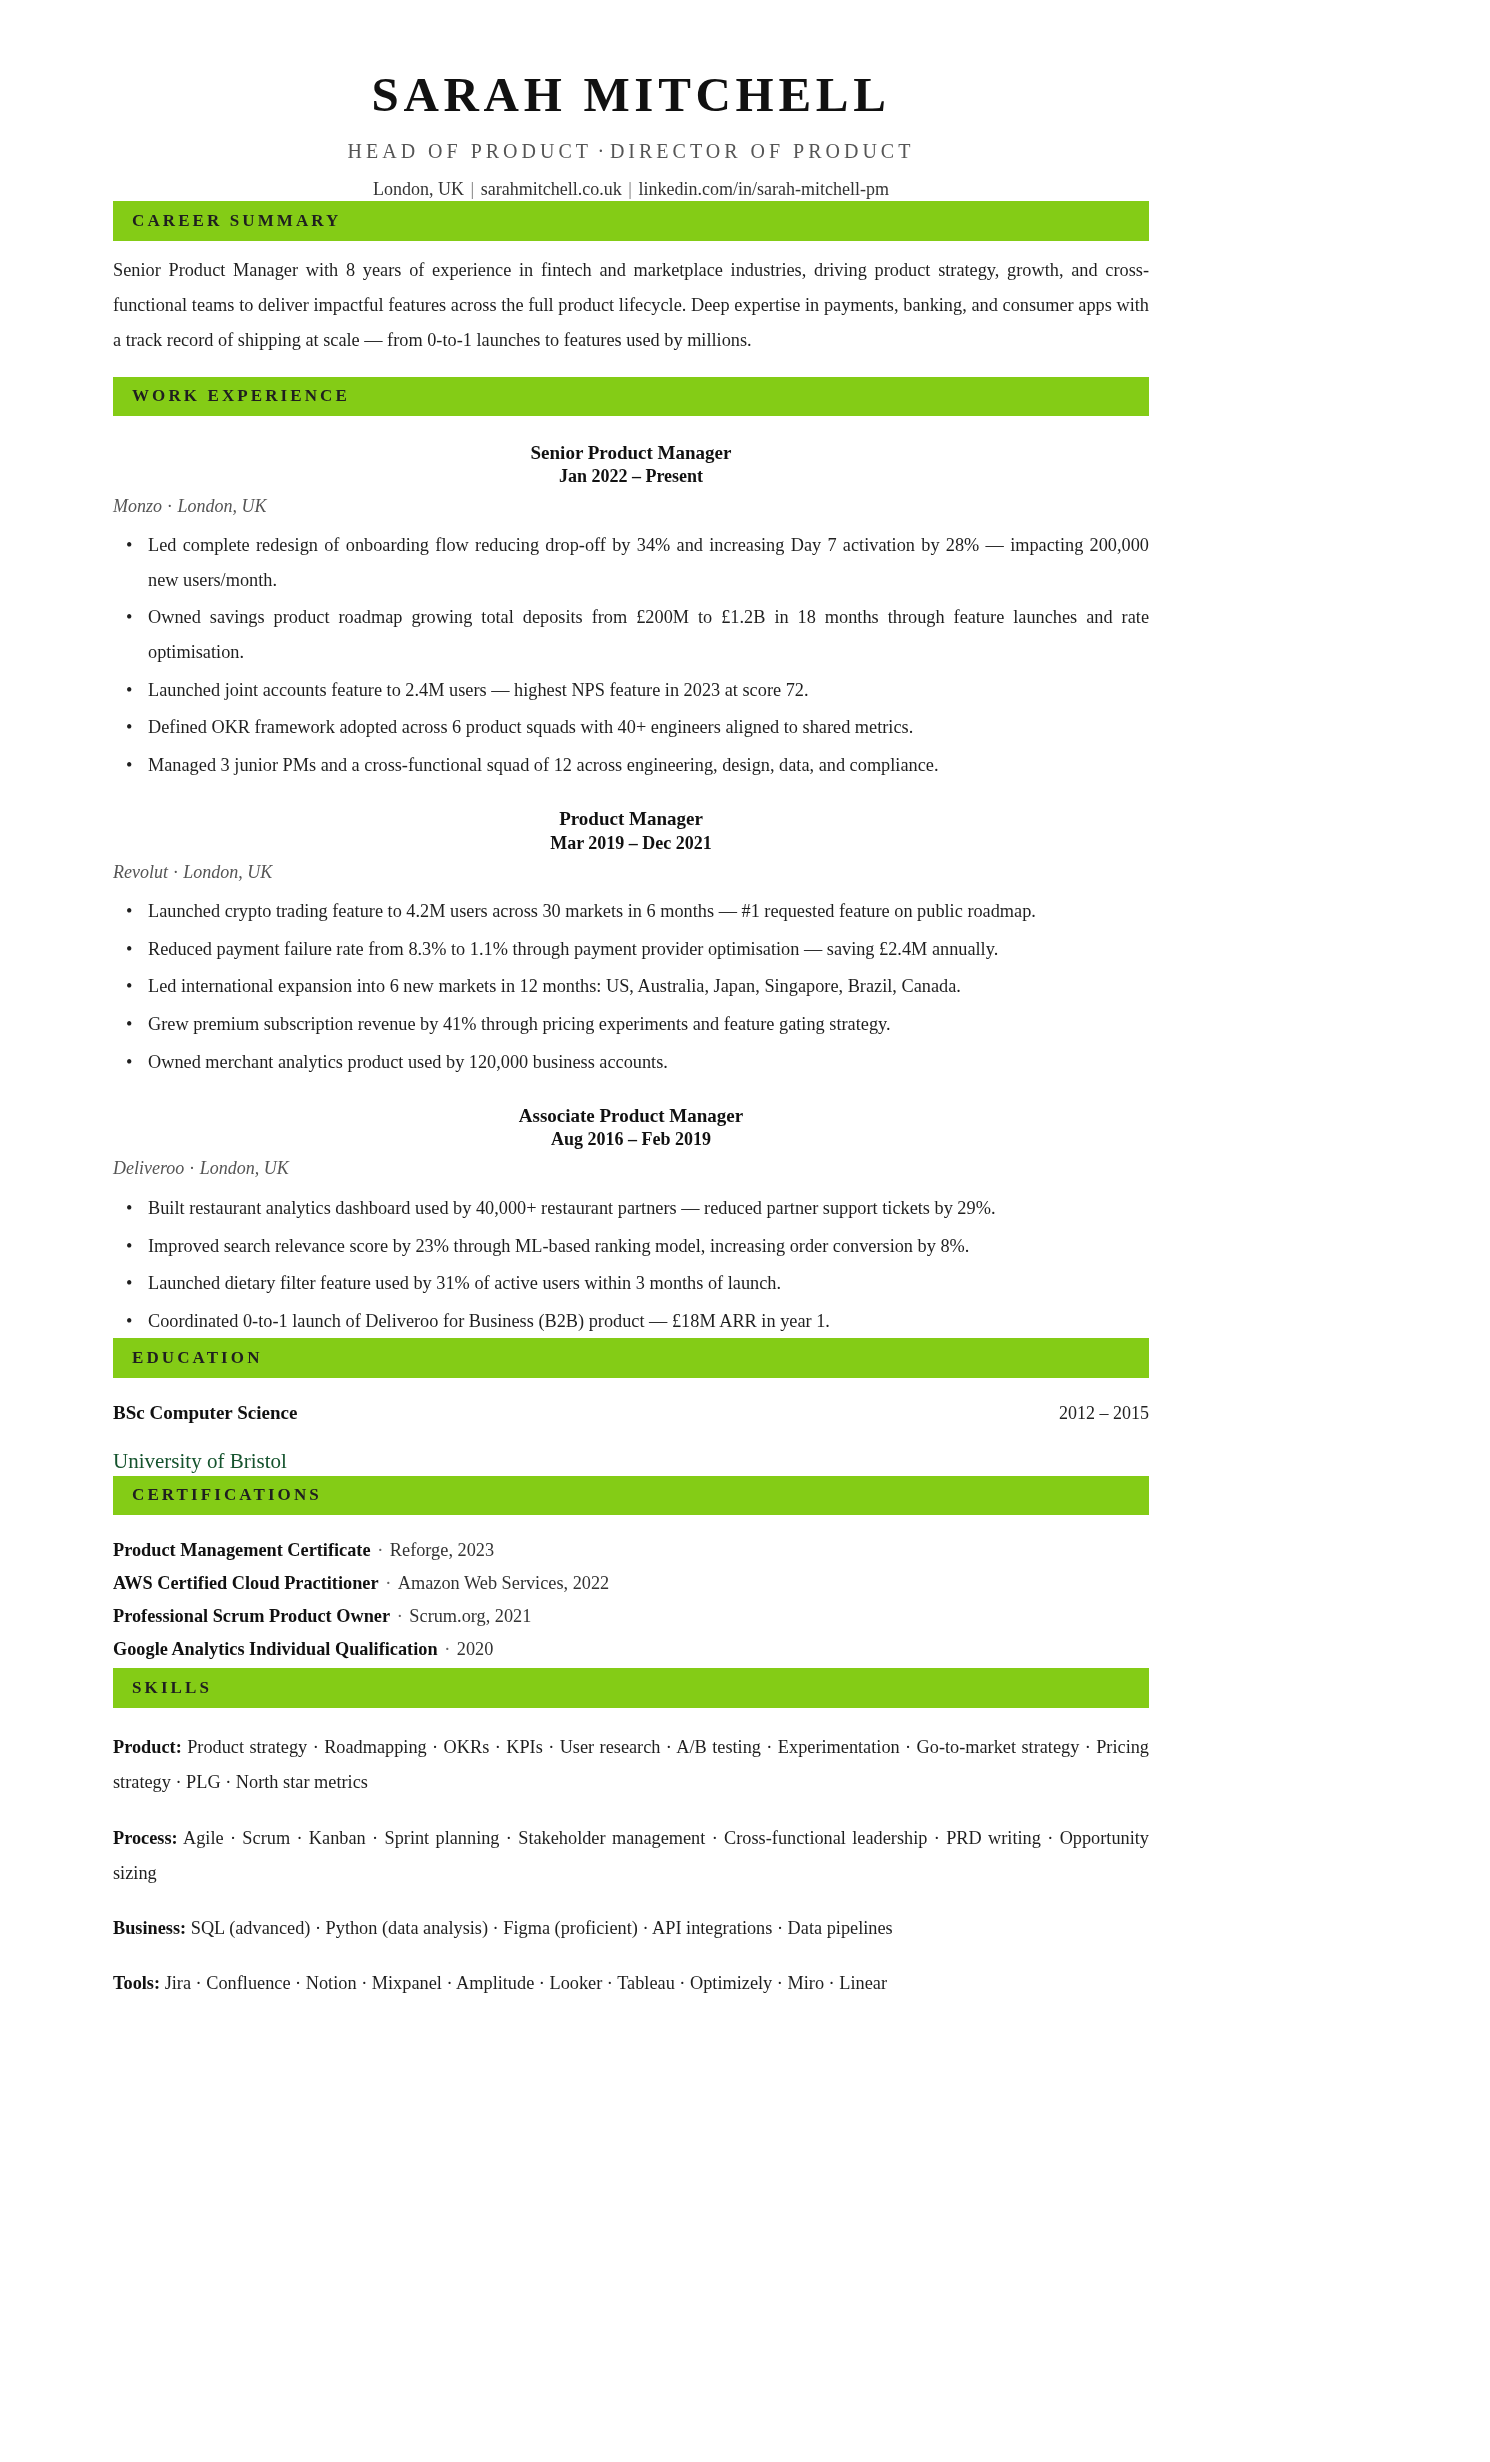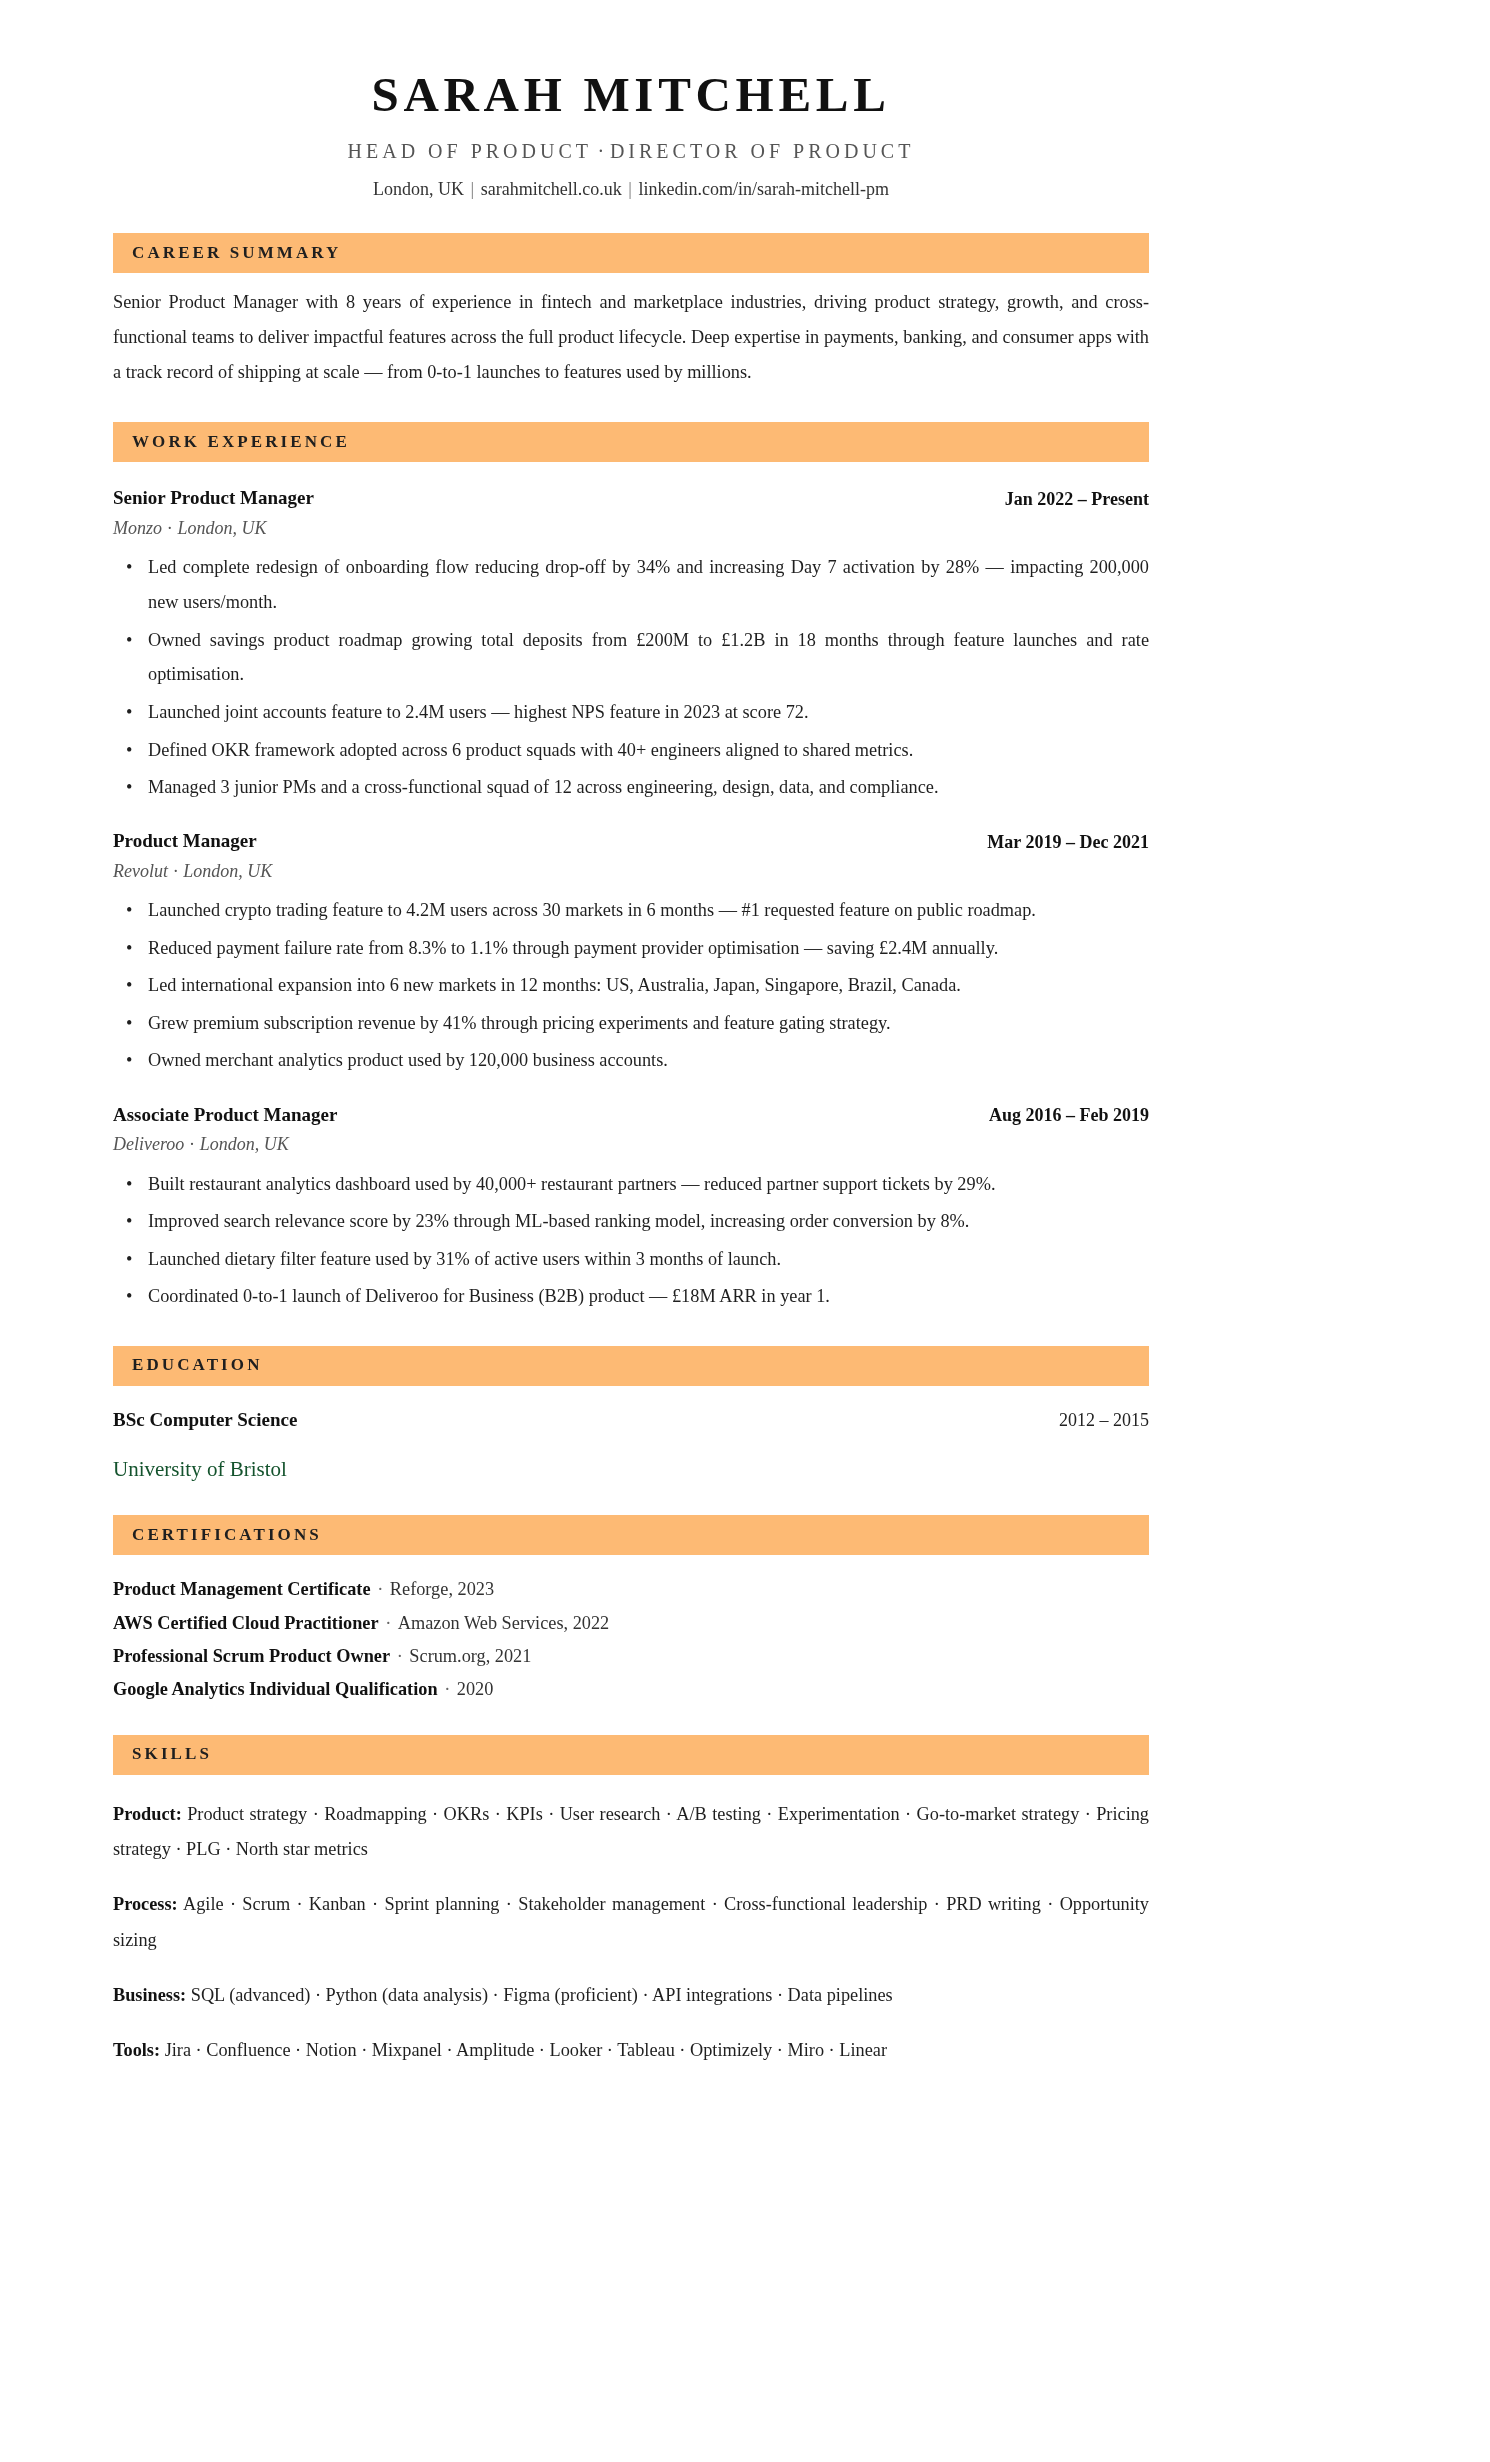--- a/index.html
+++ b/index.html
@@ -51,22 +51,21 @@
     color: #333333;
     line-height: 1.3;
   }
   .contact .bar {
     color: #777777;
     padding: 0 6.6px;
   }
 
   
   .section-bar {
-    background: #fdba74;
-    margin-top: 32px;
+    background: #84cc16;
     padding: 8.4px 0 8.4px 19px;
     font-size: 17px;
     font-weight: 700;
     letter-spacing: 3.1px;
     color: #1f1f1f;
     line-height: 1.35;
   }
 
   
   .summary {
@@ -80,21 +79,22 @@
   
   .job {
     margin-top: 24.4px;
   }
   .job:first-of-type {
     margin-top: 22.5px;
   }
   .job-head {
     display: flex;
     justify-content: space-between;
-    align-items: flex-end;
+    align-items: center;
+    flex-direction: column;
   }
   .job-title {
     font-size: 19px;
     font-weight: 700;
     color: #111111;
     line-height: 1.3;
   }
   .job-dates {
     font-size: 18px;
     font-weight: 700;

